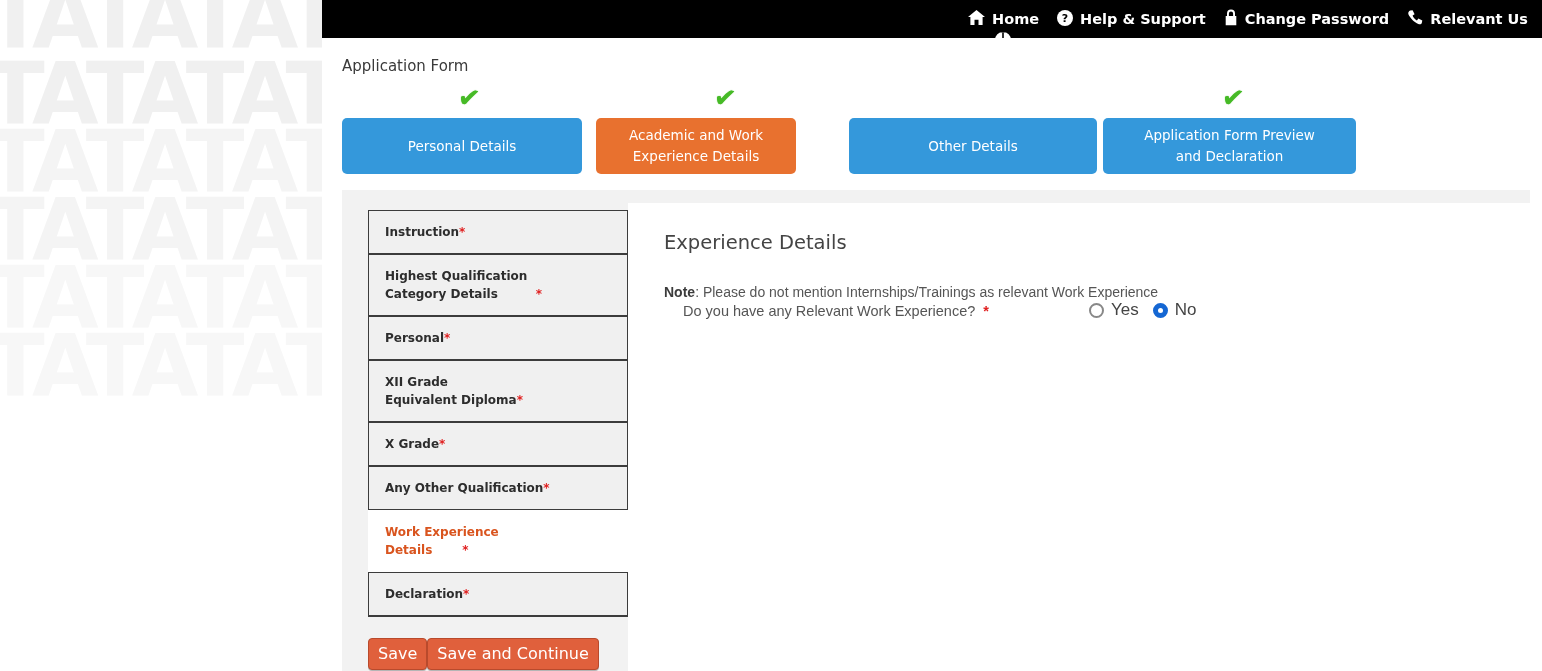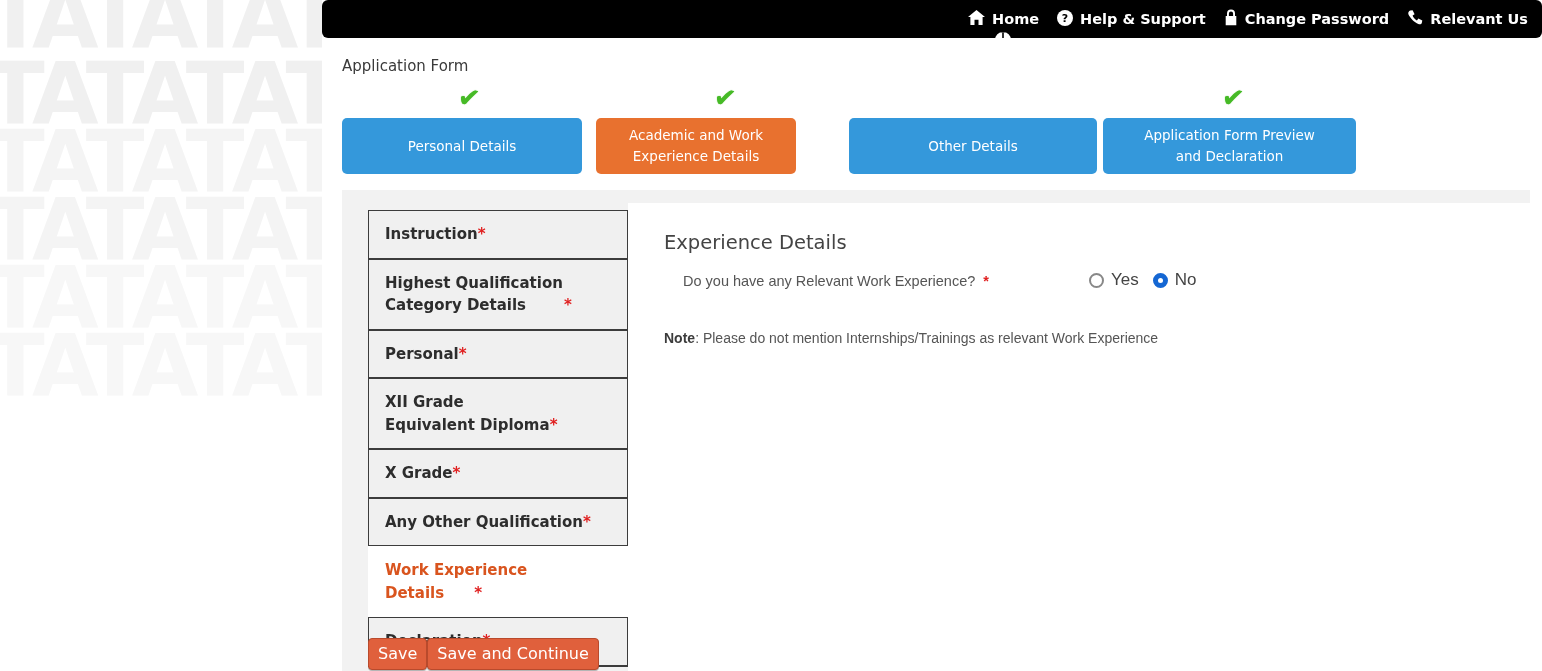--- a/index.html
+++ b/index.html
@@ -34,21 +34,20 @@
   #watermark-backdrop .wm-row.fade { color: #f4f4f4; }
   #watermark-backdrop .wm-row.fade2 { color: #f7f7f7; }
 
   
   #topbar {
     position: absolute;
     left: 322px; top: 0;
     width: 1220px; height: 38px;
     background: #000000;
     color: #ffffff;
-    border-radius: 6px;
   }
   #topnav {
     position: absolute;
     right: 14px; top: 0;
     height: 38px;
     display: flex;
     align-items: center;
     gap: 18px;
   }
   .nav-link {
@@ -143,21 +142,21 @@
     width: 260px;
   }
   .side-item {
     position: relative;
     background: #f0f0f0;
     border: 1px solid #3c3c3c;
     border-bottom-width: 2px;
     margin-top: -1px;
     padding: 12px 10px 12px 16px;
     font-family: "DejaVu Sans", sans-serif;
-    font-size: 15px;
+    font-size: 12px;
     font-weight: 700;
     color: #2d2d2d;
     line-height: 1.5;
     cursor: pointer;
   }
   .side-item:first-child { margin-top: 0; }
   .side-item.active {
     background: #ffffff;
     border-color: transparent;
     color: #d9541e;
@@ -366,39 +365,39 @@
 
     <div id="btn-row">
       <button class="btn">Save</button>
       <button class="btn">Save and Continue</button>
     </div>
 
     <div id="white-panel">
       <div id="form-area">
 
         <div id="section-title">Experience Details</div>
+
+        <div id="note-row">
+          <b>Note</b><span>: Please do not mention Internships/Trainings as relevant Work Experience</span>
+        </div>
 
         <div id="question-row">
           <div id="question-label">
             <span>Do you have any Relevant Work Experience?</span>
             <span class="req" style="margin-left:4px">*</span>
           </div>
           <div id="radio-group">
             <label class="radio-opt">
               <span class="radio-dot"></span>
               <span>Yes</span>
             </label>
             <label class="radio-opt">
               <span class="radio-dot checked"></span>
               <span>No</span>
             </label>
           </div>
         </div>
 
-        <div id="note-row">
-          <b>Note</b><span>: Please do not mention Internships/Trainings as relevant Work Experience</span>
-        </div>
-
       </div>
     </div>
 
   </div>
 </div>
 
 </body></html>

